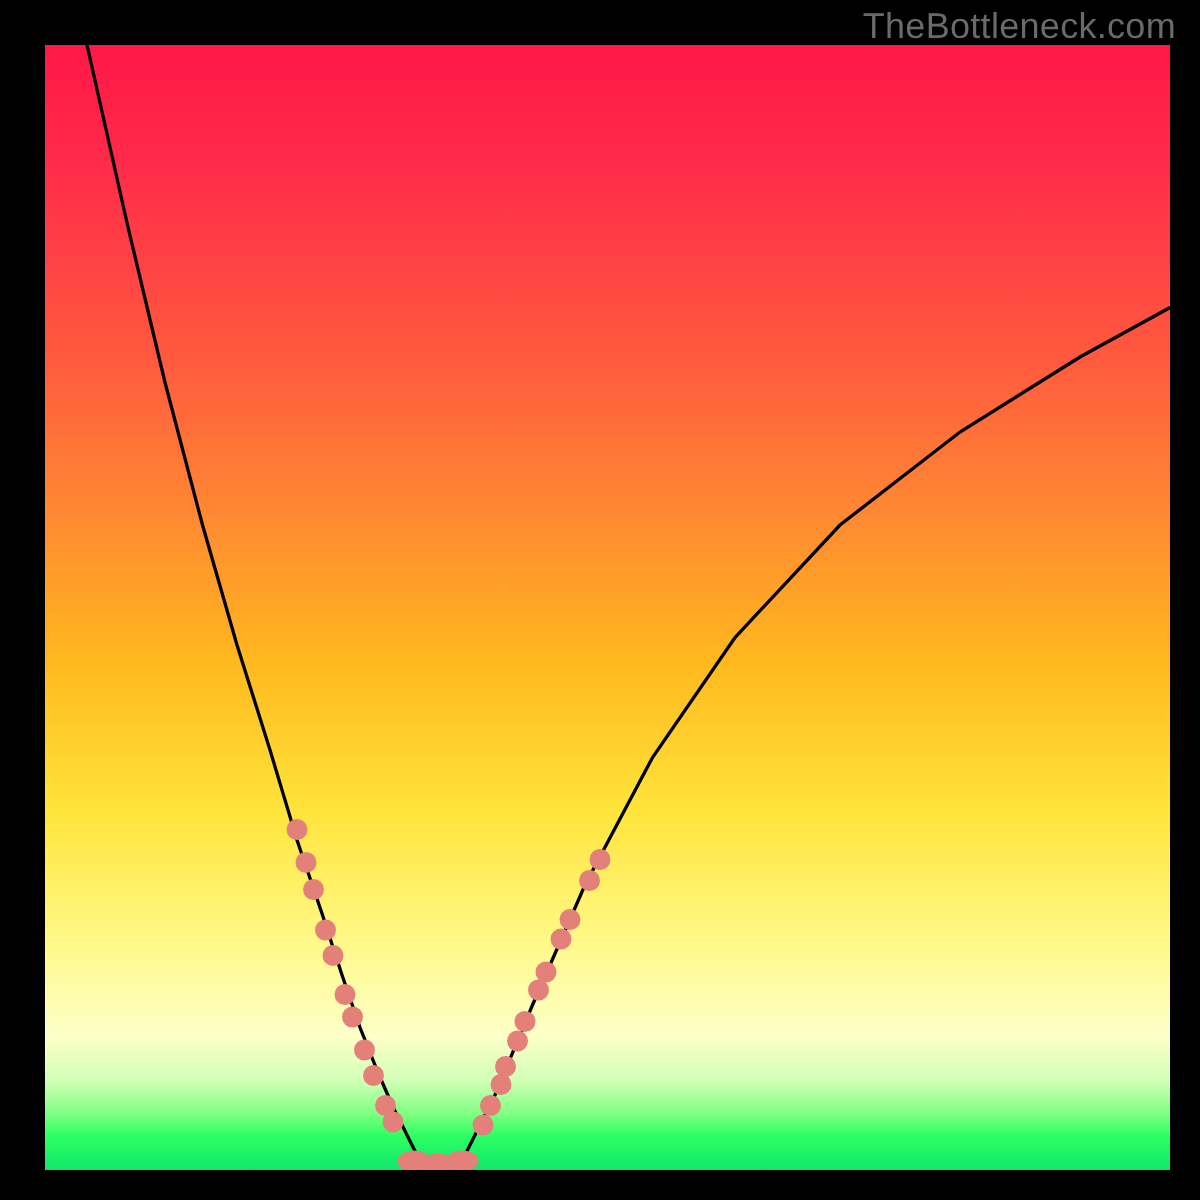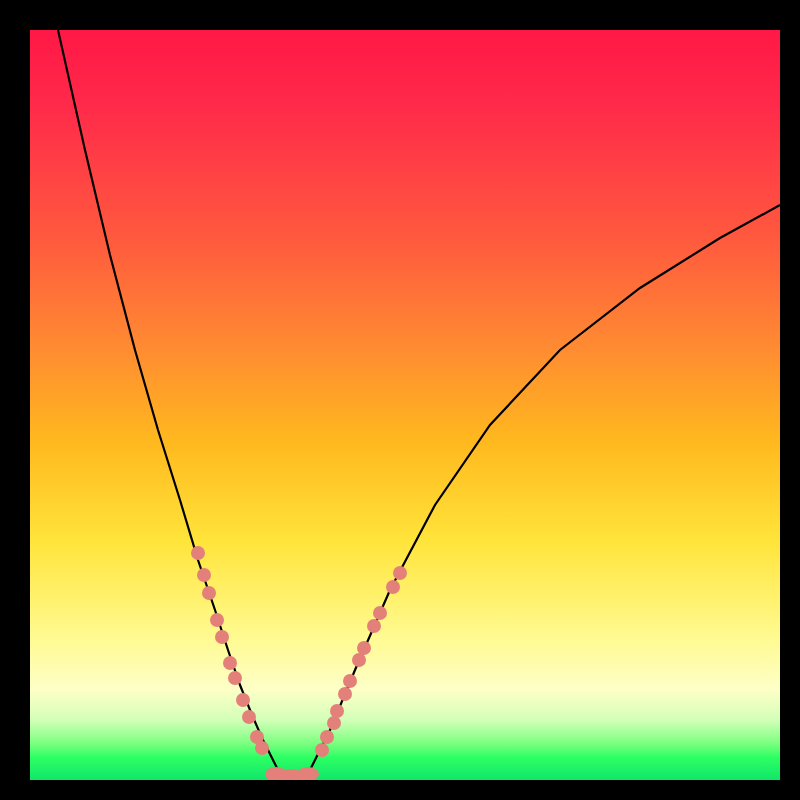--- a/index.html
+++ b/index.html
@@ -101,13 +101,14 @@
           <ellipse cx="363" cy="557" rx="7" ry="7" class="dot"></ellipse>
           <ellipse cx="370" cy="543" rx="7" ry="7" class="dot"></ellipse>
         </g>
       <g id="dots-valley">
           <ellipse cx="246" cy="744" rx="11" ry="7" class="dot"></ellipse>
           <ellipse cx="262" cy="746" rx="11" ry="7" class="dot"></ellipse>
           <ellipse cx="278" cy="744" rx="11" ry="7" class="dot"></ellipse>
         </g>
     </svg>
   </div>
+  <div class="watermark">TheBottleneck.com</div>
 </div>
 
 </body></html>

